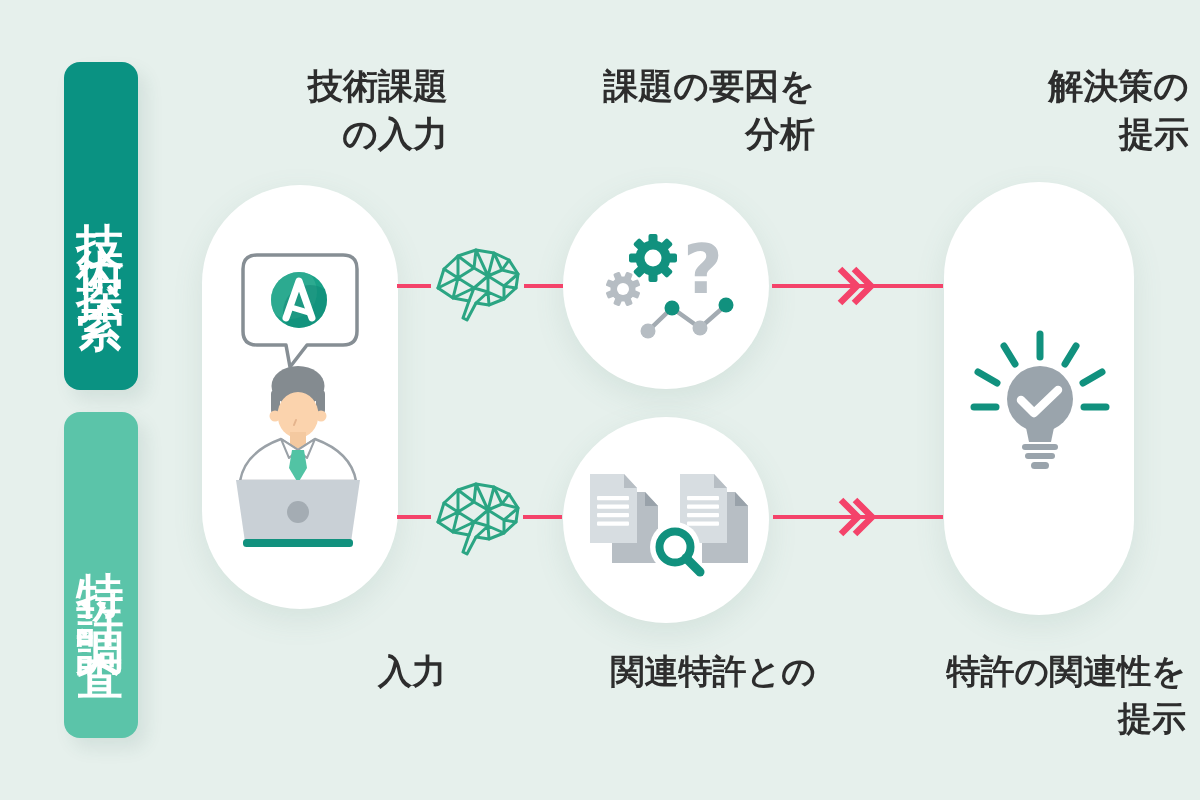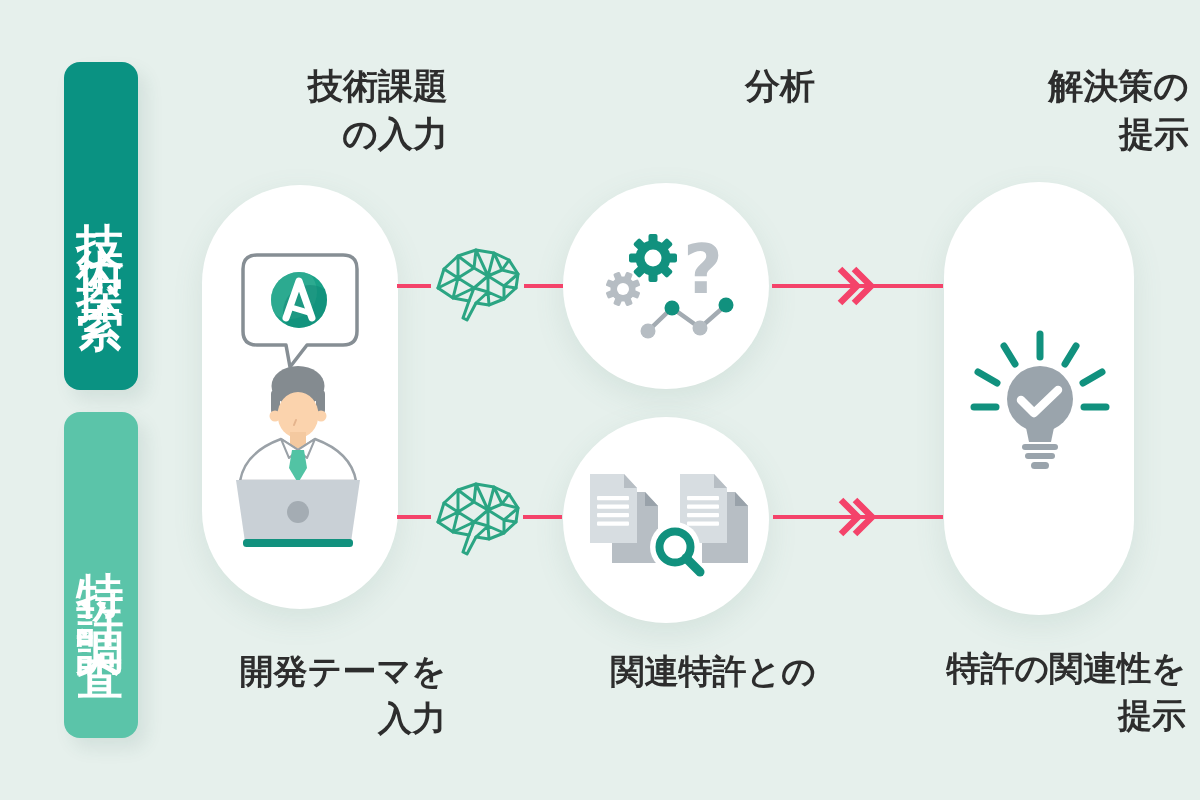--- a/index.html
+++ b/index.html
@@ -25,21 +25,21 @@
   .circle-analysis{left:563px;top:183px;width:206px;height:206px;border-radius:50%;}
   .circle-comparison{left:563px;top:417px;width:206px;height:206px;border-radius:50%;}
   .card-output{left:944px;top:182px;width:190px;height:433px;border-radius:95px;}
   .col-label{
     position:absolute;width:300px;text-align:right;font-weight:700;
     color:var(--text,#2d2d2d);
   }
   .col-label.top{top:62px;font-size:35px;line-height:48px;}
   .col-label.bottom{top:648px;font-size:34px;line-height:47px;}
   .c1t{left:148px;} .c2t{left:515px;} .c3t{left:889px;}
-  .c1b{left:146px;} .c2b{left:516px;} .c3b{left:886px;font-family:Liberation Mono, monospace;}
+  .c1b{left:146px;} .c2b{left:516px;} .c3b{left:886px;}
   #art{position:absolute;left:0;top:0;width:1200px;height:800px;pointer-events:none;}
 </style>
 </head>
 <body>
 
 <div id="canvas">
 
   <div class="v-pill tech">
     <span>技術探索</span>
   </div>
@@ -202,29 +202,29 @@
       </g>
       <path d="M1021,400 L1034,413 L1058,390" fill="none" stroke="#ffffff" stroke-width="8.5" stroke-linecap="round" stroke-linejoin="round"></path>
     </g>
   </svg>
 
   <div class="col-label top c1t">
     <div>技術課題</div>
     <div>の入力</div>
   </div>
   <div class="col-label top c2t">
+    <div>課題の要因を</div>
     <div>分析</div>
   </div>
   <div class="col-label top c3t">
     <div>解決策の</div>
     <div>提示</div>
   </div>
 
   <div class="col-label bottom c1b">
-    <div>開発テーマを</div>
     <div>入力</div>
   </div>
   <div class="col-label bottom c2b">
     <div>関連特許との</div>
   </div>
   <div class="col-label bottom c3b">
     <div>特許の関連性を</div>
     <div>提示</div>
   </div>
 

